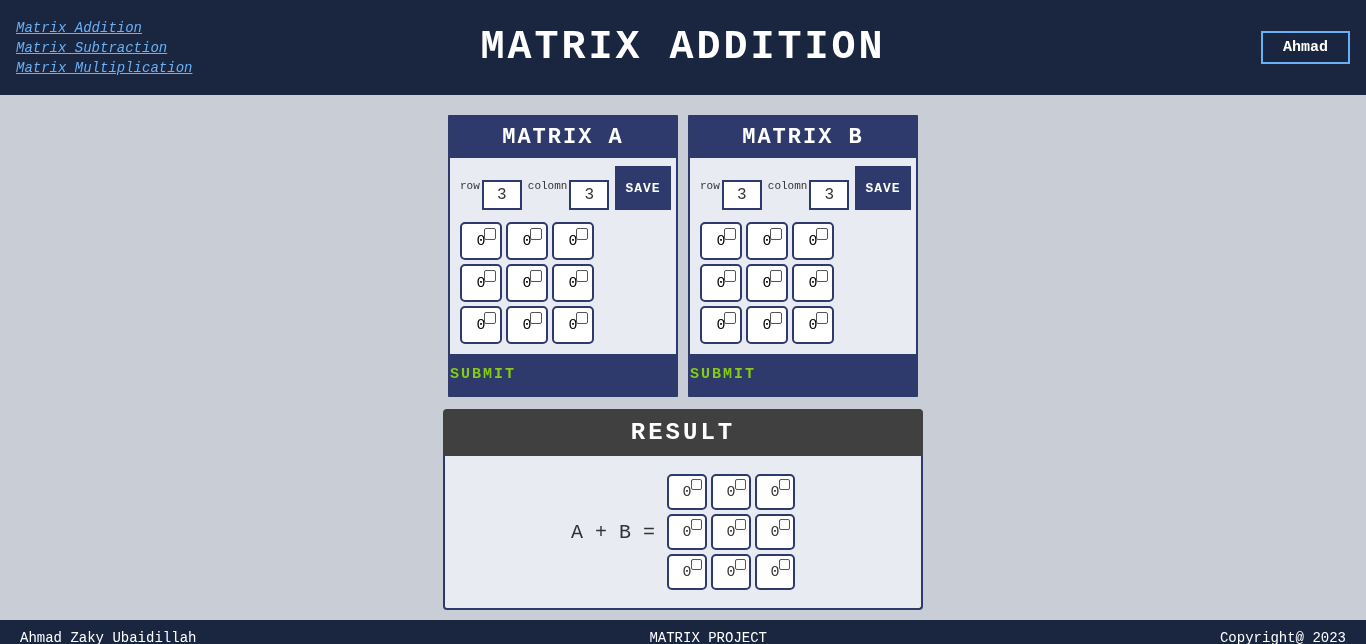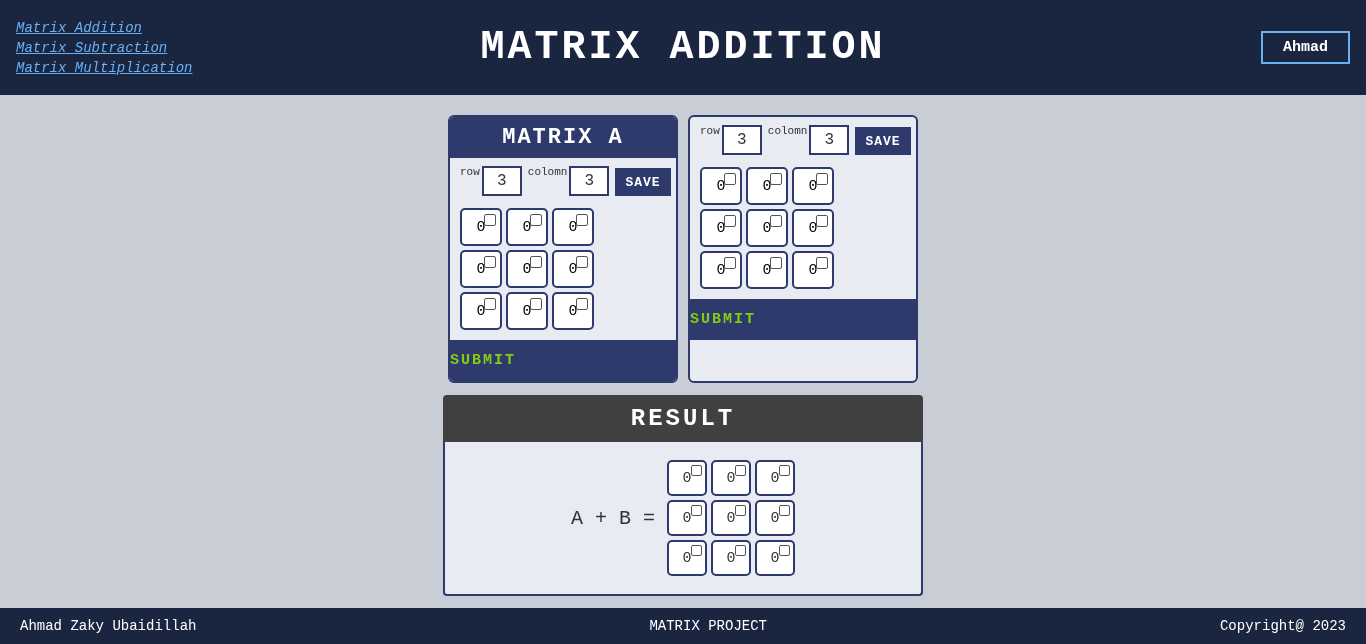--- a/index.html
+++ b/index.html
@@ -70,21 +70,21 @@
     
     .matrices-row {
       display: flex;
       gap: 10px;
       margin-bottom: 12px;
     }
 
     .matrix-card {
       background-color: #e8ecf2;
       border: 2px solid #2d3a6b;
-      border-radius: 6px;
+      border-radius: 1px;
       width: 230px;
       padding: 0;
       overflow: hidden;
     }
 
     .matrix-card-header {
       background-color: #2d3a6b;
       color: white;
       text-align: center;
       font-size: 22px;
@@ -123,21 +123,21 @@
     .save-btn {
       background-color: #2d3a6b;
       color: white;
       border: none;
       padding: 6px 10px;
       font-size: 13px;
       font-weight: bold;
       font-family: 'Courier New', Courier, monospace;
       cursor: pointer;
       letter-spacing: 1px;
-      height: 28px;
+      height: 44px;
     }
 
     .matrix-grid {
       display: flex;
       flex-direction: column;
       gap: 4px;
       padding: 4px 10px 10px 10px;
       align-items: flex-start;
     }
     .matrix-row {
@@ -334,20 +334,21 @@
             </div>
           <div class="matrix-cell">
               <input type="text" value="0" style="">
             </div>
         </div>
       </div>
       <button class="submit-btn">SUBMIT</button>
     </div>
 
     <div class="matrix-card">
+      <div class="matrix-card-header">MATRIX B</div>
       <div class="matrix-card-controls">
         <div class="matrix-label">
           <span>row</span>
           <input class="matrix-input" type="text" value="3" style="">
         </div>
         <div class="matrix-label">
           <span>colomn</span>
           <input class="matrix-input" type="text" value="3" style="">
         </div>
         <button class="save-btn">SAVE</button>

